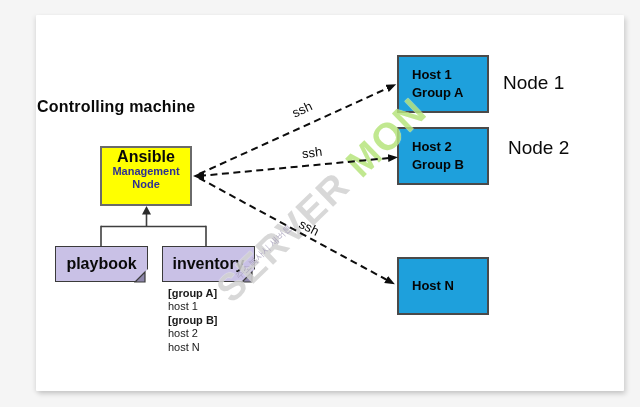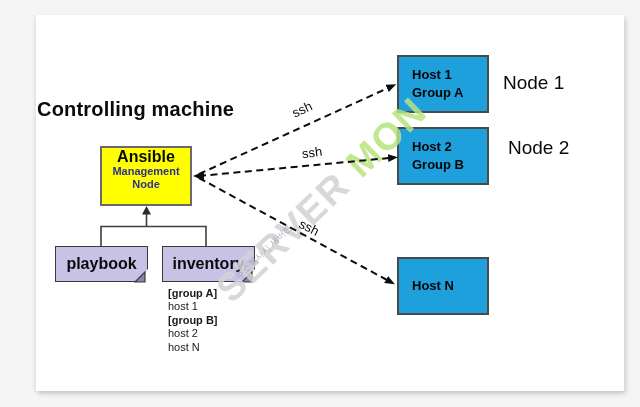--- a/index.html
+++ b/index.html
@@ -14,21 +14,21 @@
 
   .card{
     position:absolute;left:36px;top:15px;width:588px;height:376px;
     background:#ffffff;border-radius:1px;
     box-shadow:2px 3px 5px rgba(0,0,0,0.16), -2px 1px 4px rgba(0,0,0,0.06);
     z-index:1;
   }
 
   .title{
     position:absolute;left:37px;top:98px;
-    font-size:20px;font-weight:bold;color:#0a0a0a;
+    font-size:16px;font-weight:bold;color:#0a0a0a;
     letter-spacing:0.2px;z-index:2;white-space:nowrap;
   }
 
   
   .ansible-box{
     position:absolute;left:100px;top:146px;width:92px;height:60px;
     background:#FFFF00;border:2px solid #6a6a6a;box-sizing:border-box;
     display:flex;flex-direction:column;align-items:center;
     z-index:2;
   }

